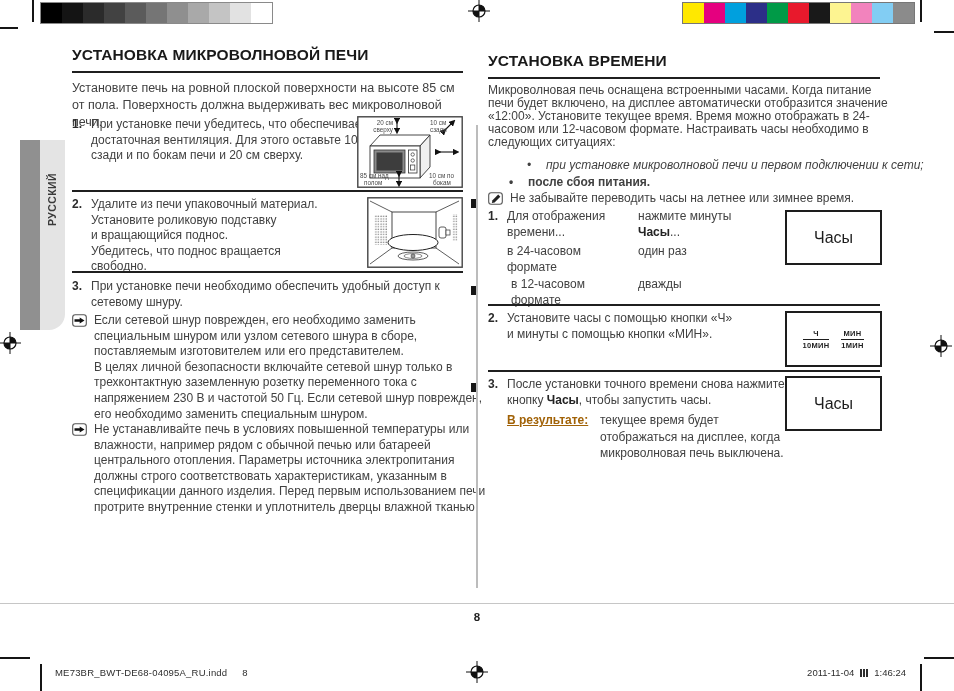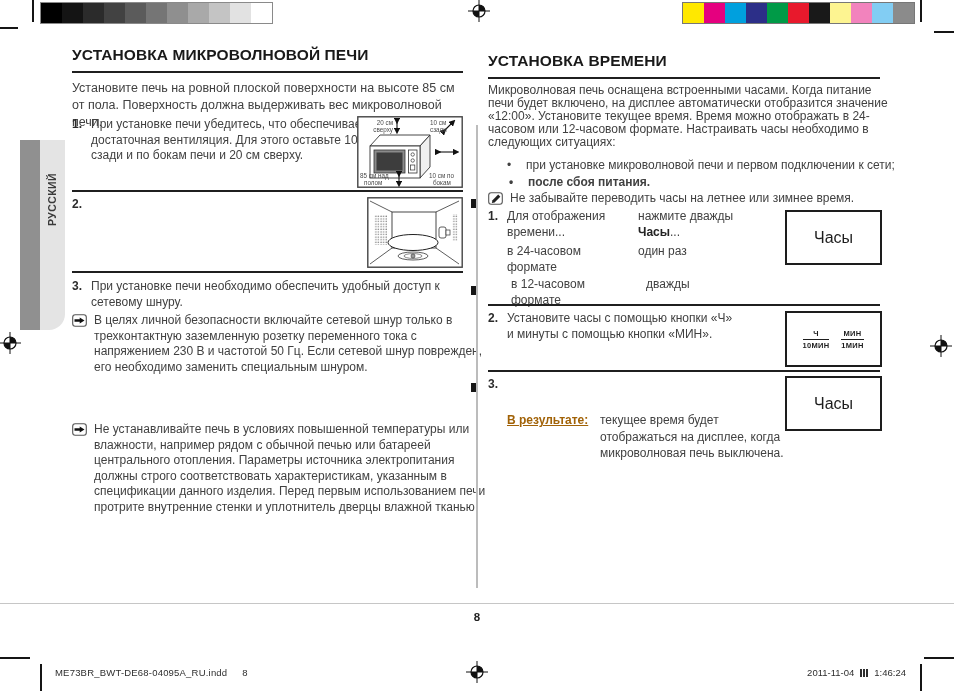--- a/index.html
+++ b/index.html
@@ -53,33 +53,33 @@
   #l-step3{left:72px;top:279px;width:380px;}
   .preline{white-space:pre-line;}
   #diag-install{left:357px;top:116px;}
   #diag-interior{left:367px;top:197px;}
   .note{position:absolute;font-size:12px;line-height:15.6px;padding-left:22px;}
   .note-icon{position:absolute;left:0;top:1px;}
   #l-note1{left:72px;top:313px;width:398px;}
   #l-note2{left:72px;top:422px;width:398px;}
   #r-note{left:488px;top:191px;width:400px;}
   .bullet-row{position:absolute;font-size:12px;line-height:15px;}
-  #bullet1{left:507px;top:158px;}
+  #bullet1{left:527px;top:158px;font-style:italic;}
   #bullet2{left:509px;top:175px;font-weight:bold;}
   .bullet-dot{display:inline-block;width:19px;}
   
   #r-step1{left:488px;top:209px;width:300px;height:100px;font-size:12px;line-height:15.5px;}
   #s1-num{position:absolute;left:0;top:0;font-weight:bold;color:#2b2b2b;}
   .cell{position:absolute;}
   #s1-l1{left:19px;top:0;width:120px;}
   #s1-r1{left:150px;top:0;width:118px;}
   #s1-l2{left:19px;top:35px;width:100px;}
   #s1-r2{left:150px;top:35px;width:130px;}
   #s1-l3{left:23px;top:68px;width:100px;}
-  #s1-r3{left:150px;top:68px;width:130px;margin-left:8px;}
+  #s1-r3{left:150px;top:68px;width:130px;}
   #r-step2{left:488px;top:311px;width:292px;}
   #r-step3{left:488px;top:377px;width:296px;}
   b{color:#232323;}
   #r-result{left:507px;top:412px;font-size:12px;line-height:16.5px;}
   #result-label{position:absolute;left:0;top:0;width:95px;font-weight:bold;text-decoration:underline;color:#a16207;}
   #result-text{position:absolute;left:93px;top:0;width:194px;}
   
   .btn-box{position:absolute;border:2px solid #1d1d1d;background:#fff;display:flex;align-items:center;justify-content:center;color:#1d1d1d;}
   #btn-clock1{left:785px;top:210px;width:93px;height:51px;font-size:16px;}
   #btn-clock2{left:785px;top:376px;width:93px;height:51px;font-size:16px;}
@@ -207,20 +207,25 @@
     <text x="3" y="62" font-size="6.3" fill="#4a4a4a">85 см над</text>
     <text x="7" y="69" font-size="6.3" fill="#4a4a4a">полом</text>
     <text x="72" y="62" font-size="6.3" fill="#4a4a4a">10 см по</text>
     <text x="76" y="69" font-size="6.3" fill="#4a4a4a">бокам</text>
   </svg>
 
   <div class="hrule" id="l-rule2"></div>
 
   <div class="step" id="l-step2">
     <span class="num">2.</span>
+    <span class="preline">Удалите из печи упаковочный материал.
+Установите роликовую подставку
+и вращающийся поднос.
+Убедитесь, что поднос вращается
+свободно.</span>
   </div>
 
   <svg class="abs" id="diag-interior" width="96" height="71" viewBox="0 0 96 71">
     <defs>
       <pattern id="dots" width="2.6" height="2.6" patternUnits="userSpaceOnUse">
         <circle cx="1" cy="1" r="0.55" fill="#2c2c2c"></circle>
       </pattern>
     </defs>
     <rect x="0.8" y="0.8" width="94.4" height="69.4" fill="#fff" stroke="#444" stroke-width="1.4"></rect>
     <line x1="3" y1="4" x2="25" y2="15" stroke="#333" stroke-width="0.8"></line>
@@ -243,20 +248,21 @@
   <div class="step" id="l-step3">
     <span class="num">3.</span>
     <span>При установке печи необходимо обеспечить удобный доступ к сетевому шнуру.</span>
   </div>
 
   <div class="note" id="l-note1">
     <svg class="note-icon" width="15" height="13" viewBox="0 0 15 13">
       <rect x="0.7" y="0.7" width="13.6" height="11.6" rx="2.5" fill="none" stroke="#555" stroke-width="1.1"></rect>
       <path d="M2.5 5.2 h5.2 V3.4 l4.8 3.1 -4.8 3.1 V7.8 H2.5 Z" fill="#111"></path>
     </svg>
+    <div>Если сетевой шнур поврежден, его необходимо заменить специальным шнуром или узлом сетевого шнура в сборе, поставляемым изготовителем или его представителем.</div>
     <div>В целях личной безопасности включайте сетевой шнур только в трехконтактную заземленную розетку переменного тока с напряжением 230 В и частотой 50 Гц. Если сетевой шнур поврежден, его необходимо заменить специальным шнуром.</div>
   </div>
 
   <div class="note" id="l-note2">
     <svg class="note-icon" width="15" height="13" viewBox="0 0 15 13">
       <rect x="0.7" y="0.7" width="13.6" height="11.6" rx="2.5" fill="none" stroke="#555" stroke-width="1.1"></rect>
       <path d="M2.5 5.2 h5.2 V3.4 l4.8 3.1 -4.8 3.1 V7.8 H2.5 Z" fill="#111"></path>
     </svg>
     <div>Не устанавливайте печь в условиях повышенной температуры или влажности, например рядом с обычной печью или батареей центрального отопления. Параметры источника электропитания должны строго соответствовать характеристикам, указанным в спецификации данного изделия. Перед первым использованием печи протрите внутренние стенки и уплотнитель дверцы влажной тканью</div>
   </div>
@@ -281,21 +287,21 @@
     <svg class="note-icon" width="15" height="13" viewBox="0 0 15 13">
       <rect x="0.7" y="0.7" width="13.6" height="11.6" rx="2.5" fill="none" stroke="#555" stroke-width="1.1"></rect>
       <path d="M10.2 2.6 l2.1 2.1 L6.6 10.4 l-2.8 0.7 0.7-2.8 Z" fill="#222"></path>
     </svg>
     <div>Не забывайте переводить часы на летнее или зимнее время.</div>
   </div>
 
   <div class="abs" id="r-step1">
     <span id="s1-num">1.</span>
     <div class="cell" id="s1-l1">Для отображения времени...</div>
-    <div class="cell" id="s1-r1"><span>нажмите дважды </span><b>Часы</b><span>...</span></div>
+    <div class="cell" id="s1-r1"><span>нажмите минуты </span><b>Часы</b><span>...</span></div>
     <div class="cell" id="s1-l2">в 24-часовом формате</div>
     <div class="cell" id="s1-r2">один раз</div>
     <div class="cell" id="s1-l3">в 12-часовом формате</div>
     <div class="cell" id="s1-r3">дважды</div>
   </div>
 
   <div class="btn-box" id="btn-clock1">
     <span>Часы</span>
   </div>
 
@@ -315,20 +321,21 @@
     <span class="frac">
       <span class="top">МИН</span>
       <span class="bot">1МИН</span>
     </span>
   </div>
 
   <div class="hrule" id="r-rule3"></div>
 
   <div class="step" id="r-step3">
     <span class="num">3.</span>
+    <span><span>После установки точного времени снова нажмите кнопку </span><b>Часы</b><span>, чтобы запустить часы.</span></span>
   </div>
 
   <div class="btn-box" id="btn-clock2">
     <span>Часы</span>
   </div>
 
   <div class="abs" id="r-result">
     <span id="result-label">В результате:</span>
     <span id="result-text">текущее время будет отображаться на дисплее, когда микроволновая печь выключена.</span>
   </div>

